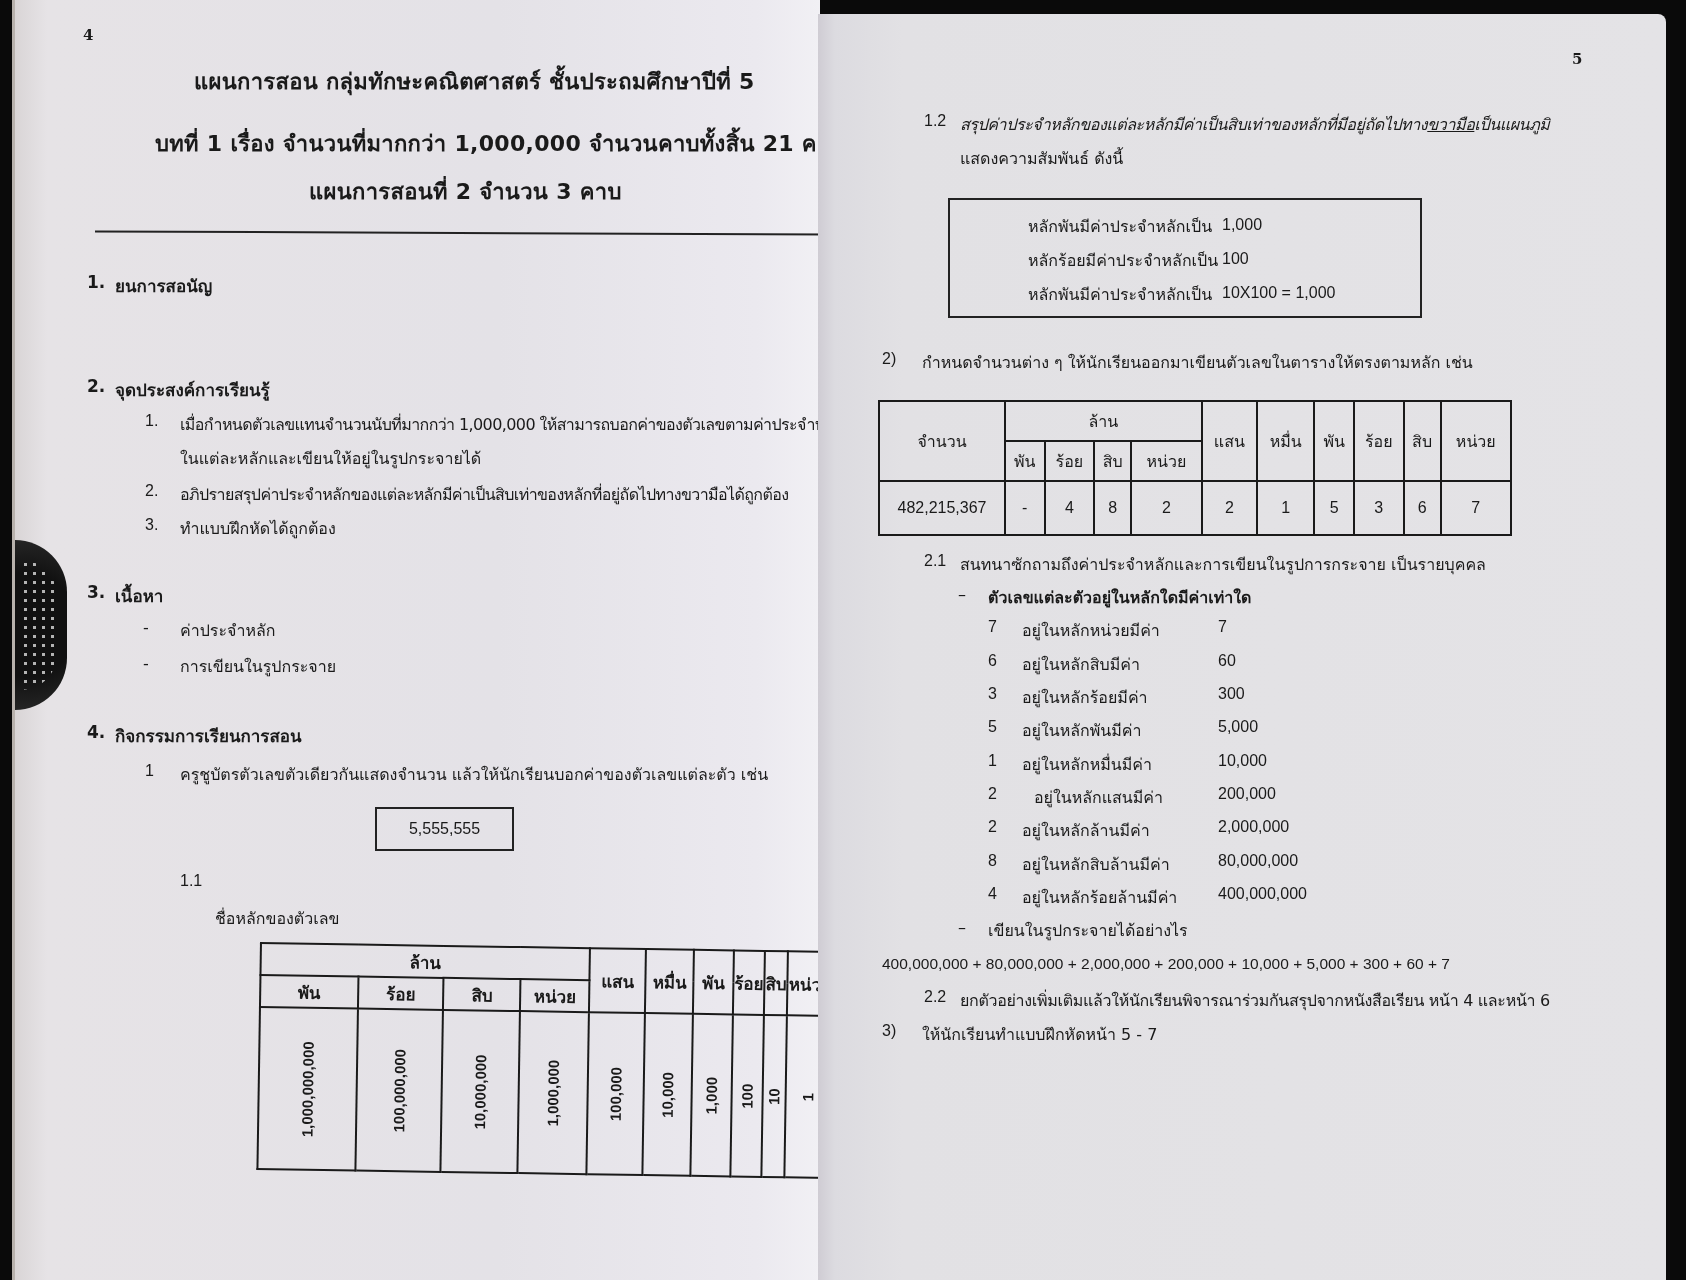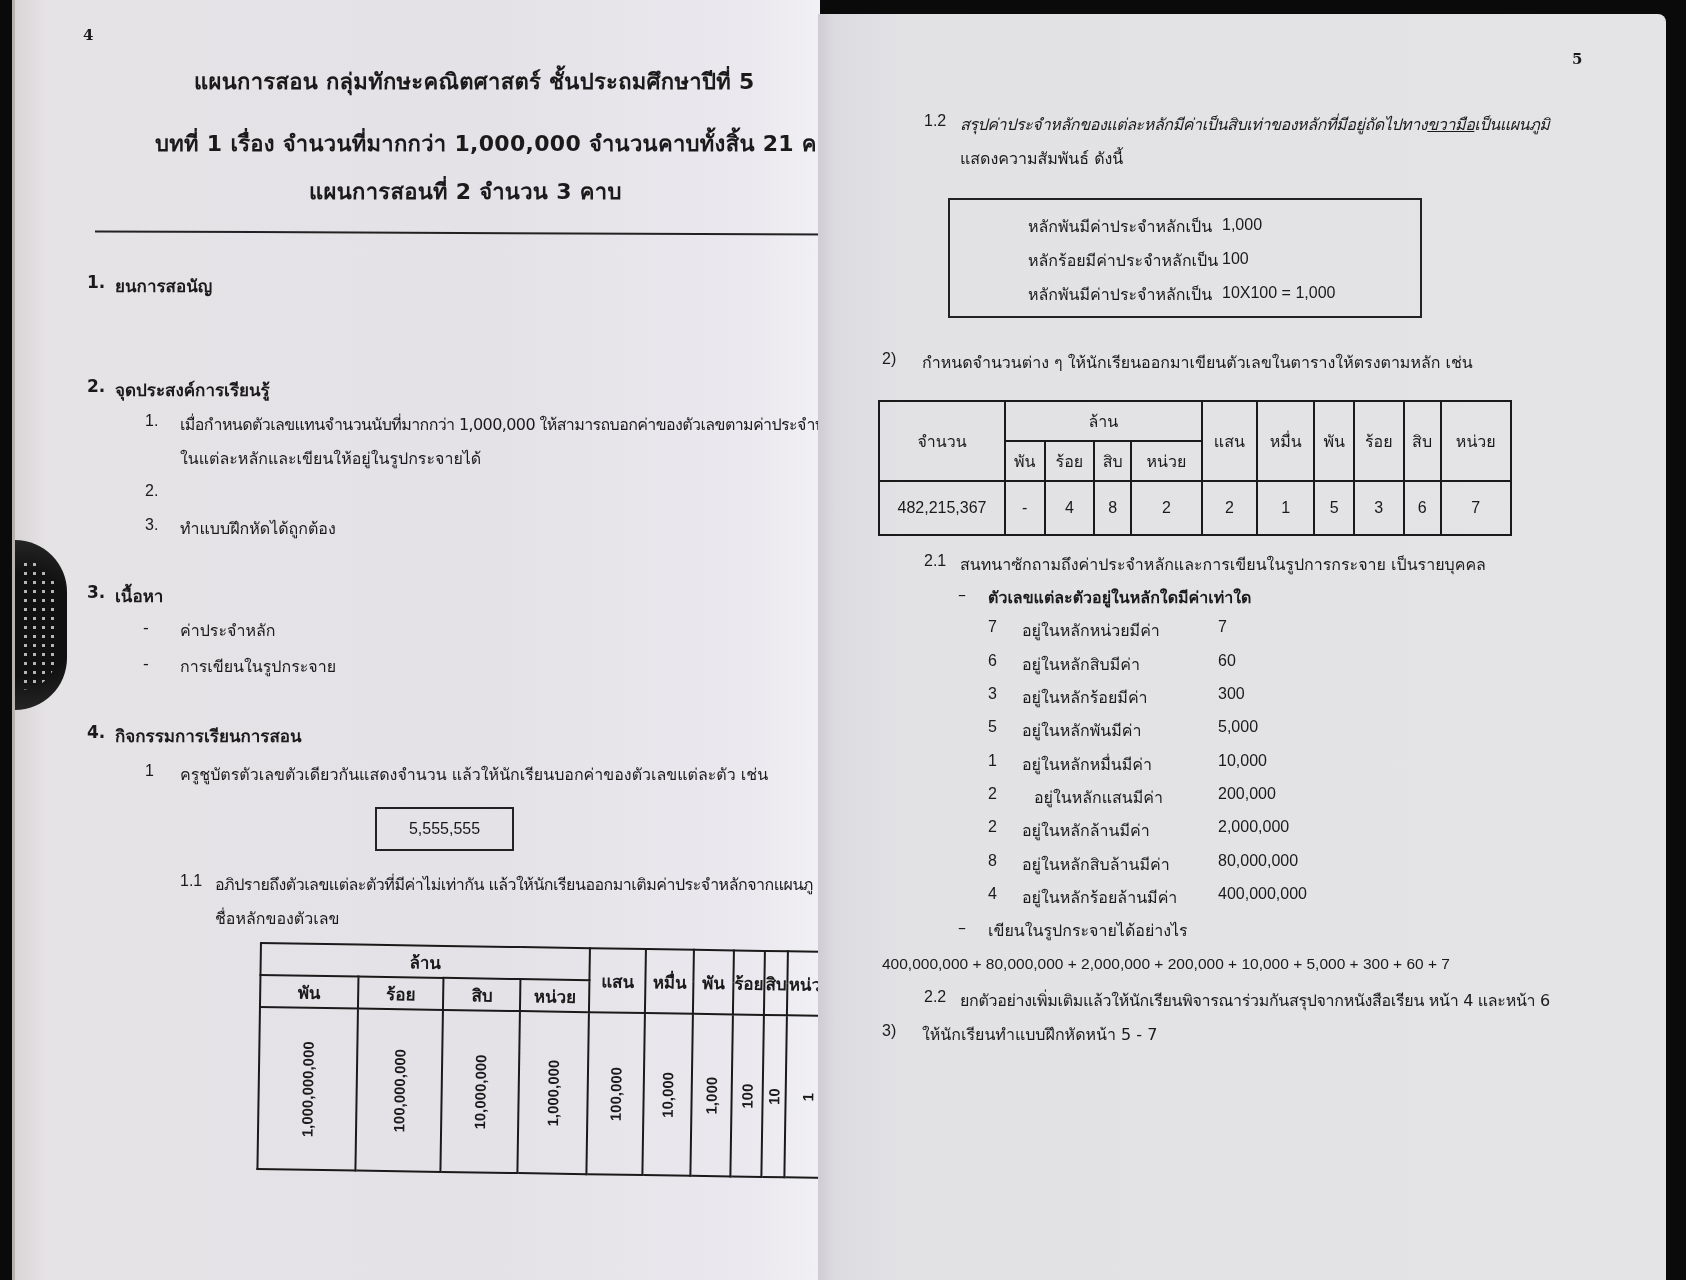--- a/index.html
+++ b/index.html
@@ -65,37 +65,37 @@
 
   <div class="abs h" style="left:72px;top:272px;">1.</div>
   <div class="abs h" style="left:100px;top:272px;">ยนการสอนัญ</div>
 
   <div class="abs h" style="left:72px;top:376px;">2.</div>
   <div class="abs h" style="left:100px;top:376px;">จุดประสงค์การเรียนรู้</div>
   <div class="abs t num" style="left:130px;top:412px;">1.</div>
   <div class="abs t" style="left:165px;top:412px;letter-spacing:-0.6px;">เมื่อกำหนดตัวเลขแทนจำนวนนับที่มากกว่า 1,000,000 ให้สามารถบอกค่าของตัวเลขตามค่าประจำหลั</div>
   <div class="abs t" style="left:165px;top:446px;">ในแต่ละหลักและเขียนให้อยู่ในรูปกระจายได้</div>
   <div class="abs t num" style="left:130px;top:482px;">2.</div>
+  <div class="abs t" style="left:165px;top:482px;letter-spacing:-0.6px;">อภิปรายสรุปค่าประจำหลักของแต่ละหลักมีค่าเป็นสิบเท่าของหลักที่อยู่ถัดไปทางขวามือได้ถูกต้อง</div>
   <div class="abs t num" style="left:130px;top:516px;">3.</div>
   <div class="abs t" style="left:165px;top:516px;">ทำแบบฝึกหัดได้ถูกต้อง</div>
 
   <div class="abs h" style="left:72px;top:582px;">3.</div>
   <div class="abs h" style="left:100px;top:582px;">เนื้อหา</div>
   <div class="abs t" style="left:128px;top:618px;">-</div>
   <div class="abs t" style="left:165px;top:618px;">ค่าประจำหลัก</div>
   <div class="abs t" style="left:128px;top:654px;">-</div>
   <div class="abs t" style="left:165px;top:654px;">การเขียนในรูปกระจาย</div>
 
   <div class="abs h" style="left:72px;top:722px;">4.</div>
   <div class="abs h" style="left:100px;top:722px;">กิจกรรมการเรียนการสอน</div>
   <div class="abs t num" style="left:130px;top:762px;">1</div>
   <div class="abs t" style="left:165px;top:762px;">ครูชูบัตรตัวเลขตัวเดียวกันแสดงจำนวน แล้วให้นักเรียนบอกค่าของตัวเลขแต่ละตัว เช่น</div>
   <div class="boxnum">5,555,555</div>
   <div class="abs t num" style="left:165px;top:872px;">1.1</div>
-  <div class="abs t" style="left:200px;top:872px;letter-spacing:-0.5px;">อภิปรายถึงตัวเลขแต่ละตัวที่มีค่าไม่เท่ากัน แล้วให้นักเรียนออกมาเติมค่าประจำหลักจากแผนภู</div>
   <div class="abs t" style="left:200px;top:906px;">ชื่อหลักของตัวเลข</div>
 
   <table id="tbl-left">
     <tbody>
         <tr>
       <th colspan="4">ล้าน</th>
       <th rowspan="2">แสน</th>
       <th rowspan="2">หมื่น</th>
       <th rowspan="2">พัน</th>
       <th rowspan="2">ร้อย</th>

